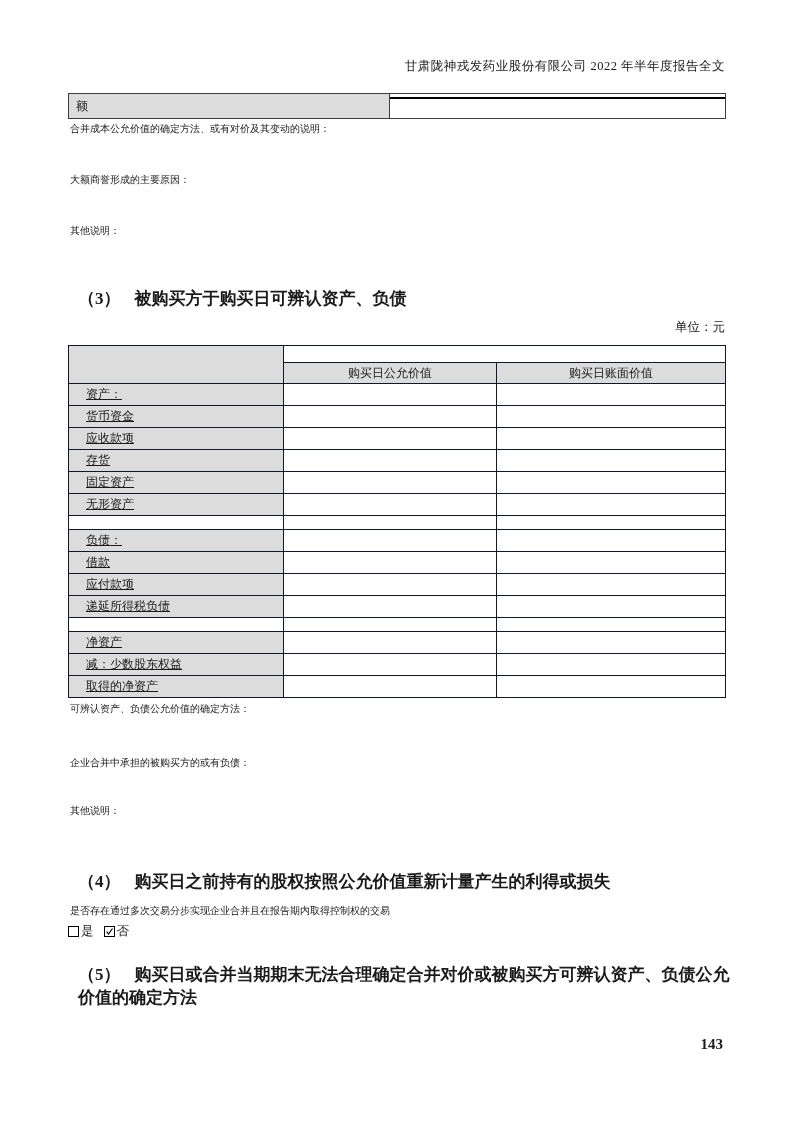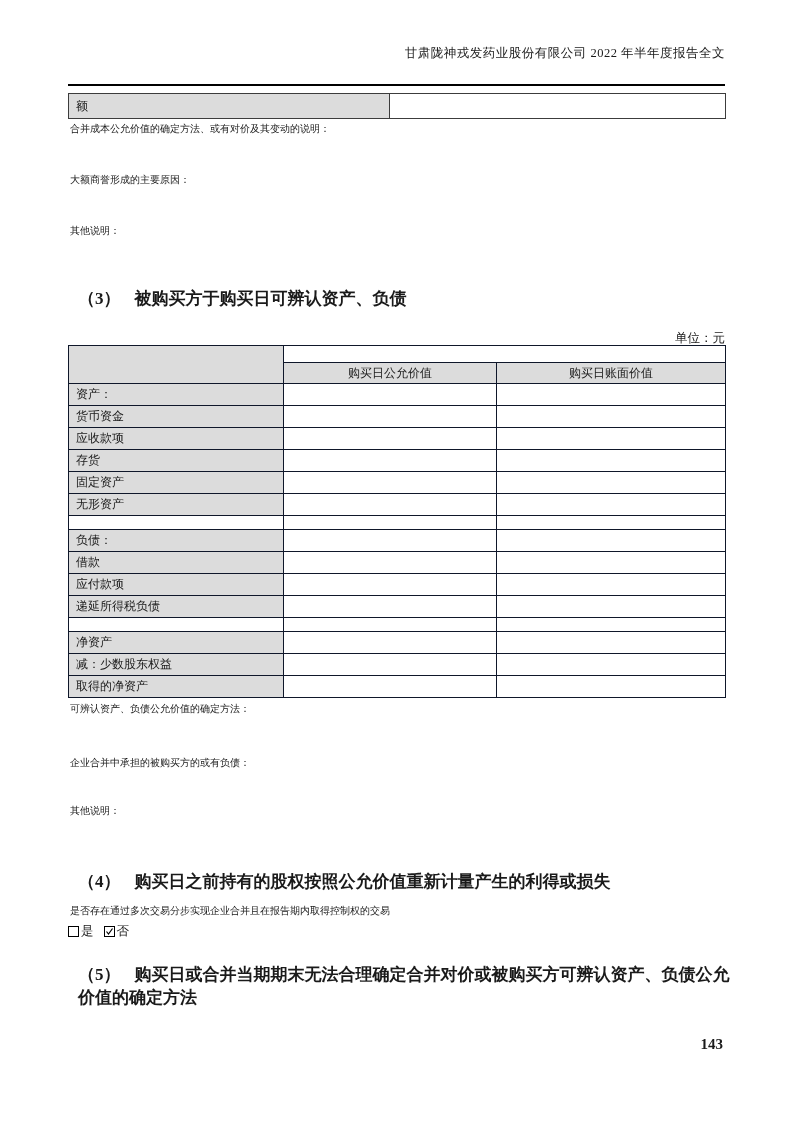--- a/index.html
+++ b/index.html
@@ -10,21 +10,21 @@
     margin: 0 auto;
     background: #ffffff;
     font-family: "Liberation Serif", "DejaVu Serif", serif;
     color: #1a1a1a;
     overflow: hidden;
   }
   .abs { position: absolute; left: 68px; width: 657px; }
 
   
   .doc-header {
-    top: 45px;
+    top: 58px;
     text-align: right;
     font-size: 12.5px;
     padding-bottom: 22px;
     border-bottom: 2px solid #000;
     letter-spacing: 0.5px;
   }
 
   
   .top-table { top: 93px; border-collapse: collapse; table-layout: fixed; }
   .top-table td {
@@ -34,33 +34,33 @@
     padding: 0 0 0 7px;
     vertical-align: middle;
   }
   .gray { background: #dcdcdc; }
 
   .para { font-size: 10px; line-height: 1.25; padding-left: 2px; }
 
   .heading { font-weight: bold; font-size: 17px; padding-left: 10px; }
   .heading .h-num { margin-right: 14px; }
 
-  .unit-line { text-align: right; font-size: 12.5px; padding-right: 2px; margin-top: 11px; }
+  .unit-line { text-align: right; font-size: 12.5px; padding-right: 2px; }
 
   
   .main-table { top: 345px; border-collapse: collapse; table-layout: fixed; border: 1.5px solid #2e2e2e; }
   .main-table td {
     border: 1px solid #0f172a;
     font-size: 12px;
     padding: 0;
     vertical-align: middle;
     overflow: hidden;
     white-space: nowrap;
   }
-  .main-table td.label-cell { padding-left: 7px; }
+  .main-table td.label-cell { padding-left: 17px; text-decoration: underline; }
   .main-table tr.hrow1 td { height: 16px; }
   .main-table tr.hrow2 td { height: 20px; text-align: center; }
   .main-table tr.drow td { height: 21px; }
   .main-table tr.brow td { height: 13px; }
 
   
   .cb-row { display: flex; gap: 10px; align-items: center; font-size: 12.5px; }
   .cb-item { display: flex; align-items: center; gap: 2px; }
   .cb-box {
     display: inline-block; width: 11px; height: 11px;

